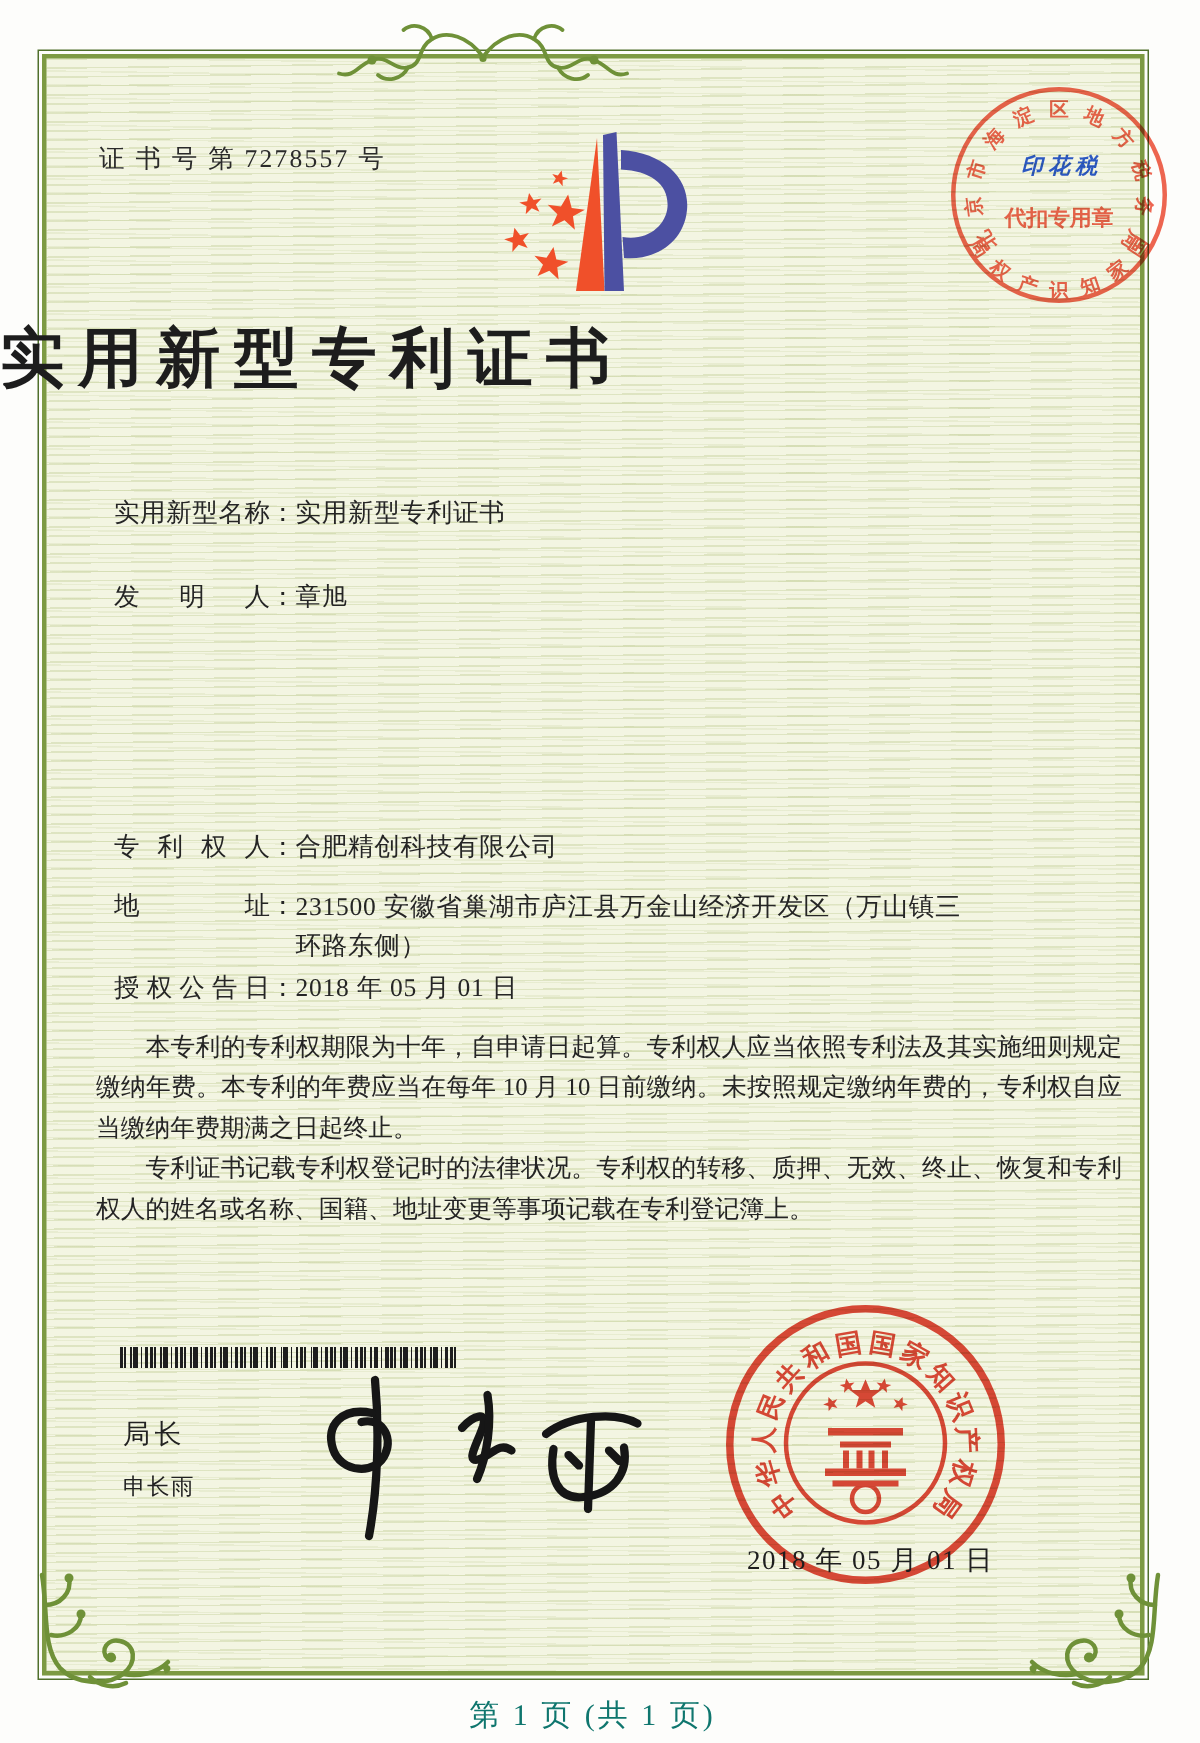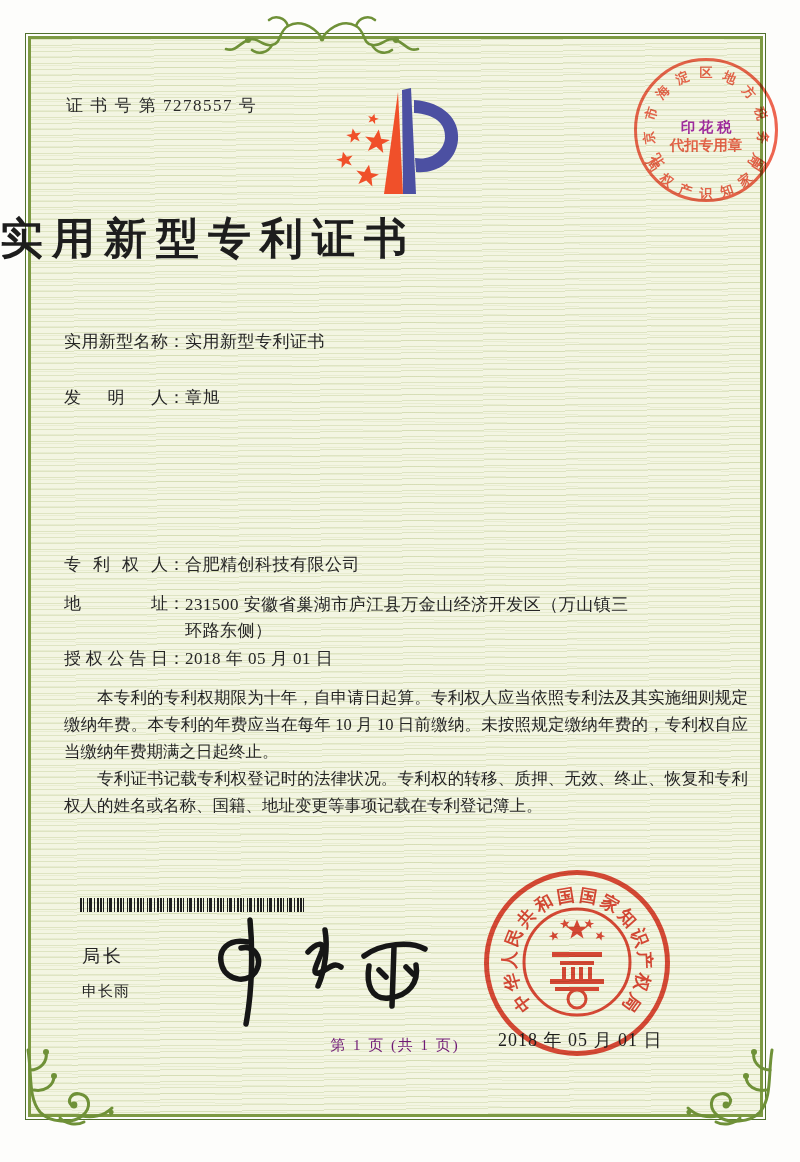--- a/index.html
+++ b/index.html
@@ -36,38 +36,38 @@
     position:absolute;left:66px;top:94px;
     font-size:17px;letter-spacing:1.5px;color:#2a2a2a;
   }
   .logo{position:absolute;left:332px;top:78px;width:140px;height:124px;}
   .tax-stamp{
     position:absolute;left:630px;top:54px;width:152px;height:152px;
     mix-blend-mode:multiply;opacity:.93;
   }
   .tax-ring{position:absolute;left:4px;top:4px;width:144px;height:144px;border-radius:50%;
     border:3px solid #ee5a43;box-sizing:border-box;}
-  .tax-line1{position:absolute;left:0;top:64px;width:100%;text-align:center;
-    font-size:14.5px;font-weight:bold;color:#a21caf;}
+  .tax-line1{position:absolute;left:0;top:47px;width:100%;text-align:center;
+    font-size:14.5px;font-weight:bold;color:#1d4ed8;font-style:italic;}
   .tax-line2{position:absolute;left:0;top:82px;width:100%;text-align:center;
     font-size:14.5px;font-weight:bold;color:#ee5a43;}
   .arc{position:absolute;left:50%;top:50%;width:0;height:0;}
   .arc span{position:absolute;left:0;top:0;display:inline-block;transform-origin:0 0;white-space:pre;}
   .tax-arc{font-size:13px;font-weight:bold;color:#ee5a43;}
   .seal-arc{font-size:17.5px;font-weight:bold;color:#df4130;}
 
   .doc-title{
     position:absolute;left:0;top:210px;width:100%;
     text-align:left;font-size:43px;font-weight:bold;
     letter-spacing:9px;color:#1d1d1d;
   }
 
   
   .field-row{position:absolute;left:64px;font-size:17px;white-space:nowrap;}
-  .f-label{display:inline-block;width:104px;text-align:justify;text-align-last:justify;vertical-align:top;}
+  .f-label{display:inline-block;width:104px;text-align:justify;text-align-last:justify;vertical-align:top;margin-left:12px;}
   .f-colon{display:inline-block;vertical-align:top;}
   .f-value{display:inline-block;vertical-align:top;letter-spacing:.5px;}
   .f-value-wrap{white-space:normal;width:452px;line-height:1.55;}
   .grant-no-group{position:absolute;left:460px;top:0;}
   .f-label-sm{display:inline-block;width:98px;text-align:justify;text-align-last:justify;vertical-align:top;}
 
   
   .body-text{
     position:absolute;left:64px;top:684px;width:684px;
     font-size:16.5px;line-height:27px;text-align:justify;color:#242424;
@@ -89,22 +89,22 @@
   .sig-name{position:absolute;left:82px;top:982px;font-size:15px;letter-spacing:1px;color:#222;text-align:center;}
   .sig-script{position:absolute;left:188px;top:912px;width:260px;height:118px;}
   .seal{
     position:absolute;left:482px;top:868px;width:190px;height:190px;
     mix-blend-mode:multiply;opacity:.95;
   }
   .seal-ring{position:absolute;left:2px;top:2px;width:186px;height:186px;border-radius:50%;
     border:5px solid #df4130;box-sizing:border-box;}
   .seal-emblem{position:absolute;left:0;top:0;width:190px;height:190px;}
   .seal-date{position:absolute;left:498px;top:1028px;font-size:18px;letter-spacing:1px;color:#1e1e1e;}
-  .page-footer{position:absolute;left:0;top:1036px;width:790px;text-align:center;
-    font-size:15px;letter-spacing:2px;color:#701a75;}
+  .page-footer{position:absolute;left:0;top:1130px;width:790px;text-align:center;
+    font-size:20px;letter-spacing:2px;color:#0f766e;}
 </style>
 </head>
 <body>
 
 <div class="page">
 
   <div class="frame-outer">
     <div class="frame-inner"></div>
   </div>
 

